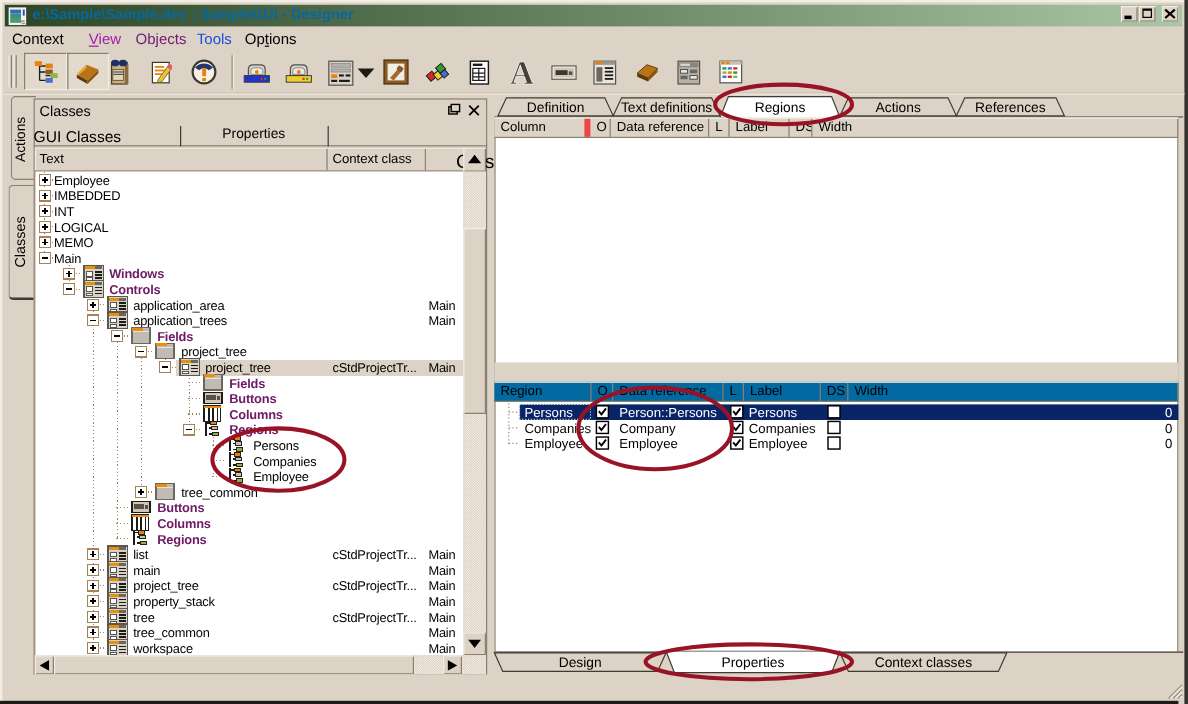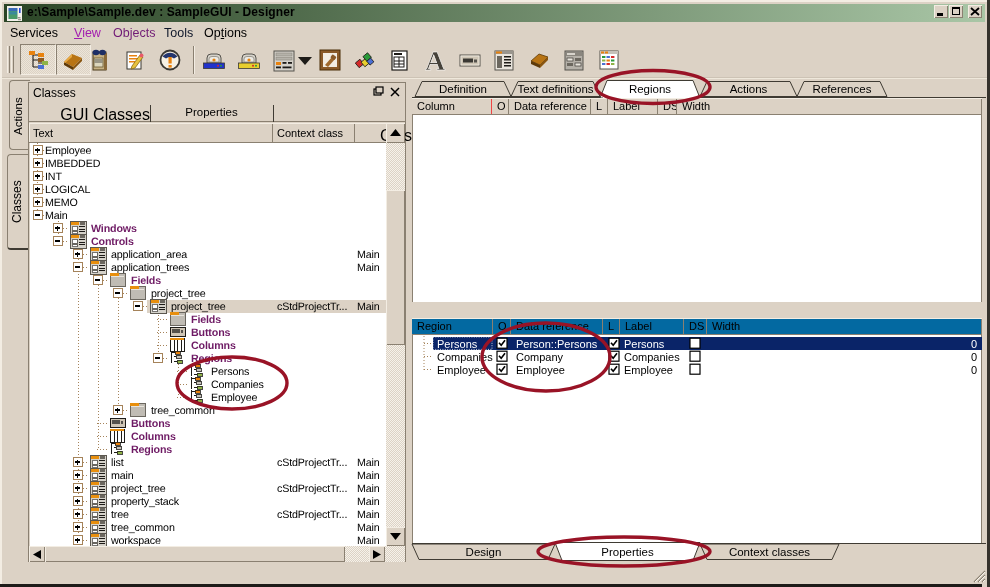--- a/index.html
+++ b/index.html
@@ -16,35 +16,35 @@
 <div class="abs" style="left:4px;top:4px;width:981px;height:18px;background:linear-gradient(to right,#2b4526,#a9c6a6)"></div>
 <svg class="abs" style="left:7px;top:6px" width="15" height="15" viewBox="0 0 15 15">
     <rect x="0" y="0" width="15" height="15" fill="#f4f1ec"></rect>
     <rect x="1.5" y="2" width="9" height="3" fill="#3a6ab8"></rect>
     <rect x="1.5" y="5" width="9" height="8" fill="#4a9a6a"></rect>
     <rect x="2" y="5.5" width="8" height="3" fill="#3a8a9a"></rect>
     <rect x="12" y="2" width="1.6" height="5" fill="#2a4ad4"></rect>
     <rect x="10.5" y="11" width="3" height="1.4" fill="#9a968e"></rect>
     <rect x="11" y="13" width="3" height="1.2" fill="#9a968e"></rect>
   </svg>
-<div class="abs" style="left:27px;top:5px;font-size:12px;font-weight:bold;color:#000000;letter-spacing:0.1px;white-space:nowrap">e:\Sample\Sample.dev : SampleGUI - Designer</div>
+<div class="abs" style="left:27px;top:5px;font-size:12px;font-weight:bold;color:#0369a1;letter-spacing:0.1px;white-space:nowrap">e:\Sample\Sample.dev : SampleGUI - Designer</div>
 
 <div class="abs raised" style="left:934px;top:5px;width:14px;height:13px;background:#dcd2c5"></div>
 <div class="abs" style="left:937px;top:13px;width:6px;height:2.5px;background:#000"></div>
 <div class="abs raised" style="left:949px;top:5px;width:14px;height:13px;background:#dcd2c5"></div>
 <div class="abs" style="left:952px;top:7px;width:8px;height:8px;border:1.6px solid #000;border-top-width:2.4px"></div>
 <div class="abs raised" style="left:968px;top:5px;width:14px;height:13px;background:#dcd2c5"></div>
 <svg class="abs" style="left:970px;top:7px" width="10" height="9">
     <path d="M1 1 L9 8 M9 1 L1 8" stroke="#000" stroke-width="1.8"></path>
   </svg>
 
-<div class="abs" style="left:10px;top:26px;font-size:12.5px;color:#000">Services</div>
+<div class="abs" style="left:10px;top:26px;font-size:12.5px;color:#000">Context</div>
 <div class="abs" style="left:74px;top:26px;font-size:12.5px;color:#a21caf"><span style="text-decoration:underline">V</span>iew</div>
 <div class="abs" style="left:113px;top:26px;font-size:12.5px;color:#701a75">Objects</div>
-<div class="abs" style="left:164px;top:26px;font-size:12.5px;color:#0f172a">Tools</div>
+<div class="abs" style="left:164px;top:26px;font-size:12.5px;color:#1d4ed8">Tools</div>
 <div class="abs" style="left:204px;top:26px;font-size:12.5px;color:#000">Op<span style="text-decoration:underline">t</span>ions</div>
 
 <div class="abs" style="left:7px;top:46px;width:3px;height:27px;border-left:1px solid #f3ede3;border-right:1px solid #8a8071"></div>
 <div class="abs" style="left:11px;top:46px;width:3px;height:27px;border-left:1px solid #f3ede3;border-right:1px solid #8a8071"></div>
 <div class="abs" style="left:20px;top:44px;width:36px;height:31px;border:1px solid;border-color:#8a8071 #f3ede3 #f3ede3 #8a8071;background-image:linear-gradient(45deg,#ece5d8 25%,transparent 25%,transparent 75%,#ece5d8 75%),linear-gradient(45deg,#ece5d8 25%,transparent 25%,transparent 75%,#ece5d8 75%);background-size:2px 2px;background-position:0 0,1px 1px"></div>
 <div class="abs" style="left:56px;top:44px;width:35px;height:31px;border:1px solid;border-color:#8a8071 #f3ede3 #f3ede3 #8a8071;background-image:linear-gradient(45deg,#ece5d8 25%,transparent 25%,transparent 75%,#ece5d8 75%),linear-gradient(45deg,#ece5d8 25%,transparent 25%,transparent 75%,#ece5d8 75%);background-size:2px 2px;background-position:0 0,1px 1px"></div>
 <svg width="640" height="34" viewBox="0 0 640 34" style="position:absolute;left:0;top:44px">
     <g stroke="#1d1b18" stroke-width="1.1" fill="none">
       <path d="M33 9 v14 M33 11 h5 M33 16 h5 M33 23 h5 M38 19 h4"></path>
     </g>
@@ -194,21 +194,21 @@
 <div class="abs" style="left:33px;top:86px;font-size:12px;color:#000">Classes</div>
 <svg class="abs" style="left:372px;top:86px" width="30" height="12">
     <rect x="2" y="3" width="7" height="6" fill="none" stroke="#000" stroke-width="1.2"></rect>
     <rect x="4" y="1" width="7" height="6" fill="#dcd2c5" stroke="#000" stroke-width="1.2"></rect>
     <path d="M19 2 L27 10 M27 2 L19 10" stroke="#000" stroke-width="1.5"></path>
   </svg>
 
 <div class="abs" style="left:28px;top:103px;width:378px;height:19px;border-bottom:1px solid #8a8071"></div>
 <div class="abs" style="left:150px;top:105px;width:1px;height:17px;background:#3f3b33"></div>
 <div class="abs" style="left:273px;top:105px;width:1px;height:17px;background:#3f3b33"></div>
-<div class="abs" style="left:28px;top:106px;width:122px;height:16px;font-size:16px;text-align:right">GUI Classes</div>
+<div class="abs" style="left:28px;top:106px;width:122px;height:16px;font-size:13px;text-align:left">GUI Classes</div>
 <div class="abs" style="left:150px;top:106px;width:123px;height:16px;font-size:11.5px;text-align:center">Properties</div>
 
 <div class="abs" style="left:29px;top:123px;width:376px;height:20px;background:#dcd2c5;border-bottom:1px solid #8a8071;box-shadow:inset 1px 1px 0 #f3ede3"></div>
 <div class="abs" style="left:272px;top:124px;width:1px;height:18px;background:#8a8071"></div>
 <div class="abs" style="left:354px;top:124px;width:1px;height:18px;background:#8a8071"></div>
 <div class="abs" style="left:33px;top:127px;font-size:11px">Text</div>
 <div class="abs" style="left:277px;top:127px;font-size:11px">Context class</div>
 <div class="abs" style="left:380px;top:127px;font-size:16px">Class</div>
 
 <div class="abs raised" style="left:386px;top:123px;width:19px;height:20px;background:#dcd2c5"></div>
@@ -550,21 +550,21 @@
     <polygon points="290,17.5 297,2.5 380,2.5 387,17.5" fill="#dcd2c5" stroke="#3f3b33" stroke-width="1"></polygon>
     <text x="338.5" y="14" text-anchor="middle" fill="#000">Actions</text>
     <polygon points="387,17.5 394,2.5 470,2.5 477,17.5" fill="#dcd2c5" stroke="#3f3b33" stroke-width="1"></polygon>
     <text x="432.0" y="14" text-anchor="middle" fill="#000">References</text>
     <polygon points="190,19 197,1.5 283,1.5 290,19" fill="#ffffff" stroke="#3f3b33" stroke-width="1"></polygon>
     <rect x="193" y="17.8" width="94" height="2" fill="#ffffff"></rect>
     <text x="240.0" y="14" text-anchor="middle" fill="#000">Regions</text>
   </svg>
 <div class="abs" style="left:412px;top:98px;width:570px;height:445px;background:#fff;border-left:1px solid #8a8071;border-right:1px solid #8a8071"></div>
 <div style="position:absolute;left:412px;top:98px;width:570px;height:17px;background:#dcd2c5;border-top:1px solid #f3ede3;border-bottom:1px solid #8a8071;box-sizing:border-box">
-    <div style="position:absolute;left:0px;top:0;width:80px;height:15px;border-right:1px solid #ef4444;box-sizing:border-box;font-size:11px;padding:1px 0 0 5px;overflow:hidden;white-space:nowrap">Column</div>
+    <div style="position:absolute;left:0px;top:0;width:80px;height:15px;border-right:5px solid #ef4444;box-sizing:border-box;font-size:11px;padding:1px 0 0 5px;overflow:hidden;white-space:nowrap">Column</div>
     <div style="position:absolute;left:80px;top:0;width:17px;height:15px;border-right:1px solid #8a8071;box-sizing:border-box;font-size:11px;padding:1px 0 0 5px;overflow:hidden;white-space:nowrap">O</div>
     <div style="position:absolute;left:97px;top:0;width:82px;height:15px;border-right:1px solid #8a8071;box-sizing:border-box;font-size:11px;padding:1px 0 0 5px;overflow:hidden;white-space:nowrap">Data reference</div>
     <div style="position:absolute;left:179px;top:0;width:17px;height:15px;border-right:1px solid #8a8071;box-sizing:border-box;font-size:11px;padding:1px 0 0 5px;overflow:hidden;white-space:nowrap">L</div>
     <div style="position:absolute;left:196px;top:0;width:50px;height:15px;border-right:1px solid #8a8071;box-sizing:border-box;font-size:11px;padding:1px 0 0 5px;overflow:hidden;white-space:nowrap">Label</div>
     <div style="position:absolute;left:246px;top:0;width:19px;height:15px;border-right:1px solid #8a8071;box-sizing:border-box;font-size:11px;padding:1px 0 0 5px;overflow:hidden;white-space:nowrap">DS</div>
     <div style="position:absolute;left:265px;top:0;width:305px;height:15px;border-right:1px solid #8a8071;box-sizing:border-box;font-size:11px;padding:1px 0 0 5px;overflow:hidden;white-space:nowrap">Width</div>
   </div>
 <div class="abs" style="left:412px;top:302px;width:570px;height:16px;background:#dcd2c5"></div>
 <div style="position:absolute;left:412px;top:318px;width:570px;height:17px;background:#0369a1;border-top:1px solid #f3ede3;border-bottom:1px solid #8a8071;box-sizing:border-box">
     <div style="position:absolute;left:0px;top:0;width:81px;height:15px;border-right:1px solid #8a8071;box-sizing:border-box;font-size:11px;padding:1px 0 0 5px;overflow:hidden;white-space:nowrap">Region</div>

